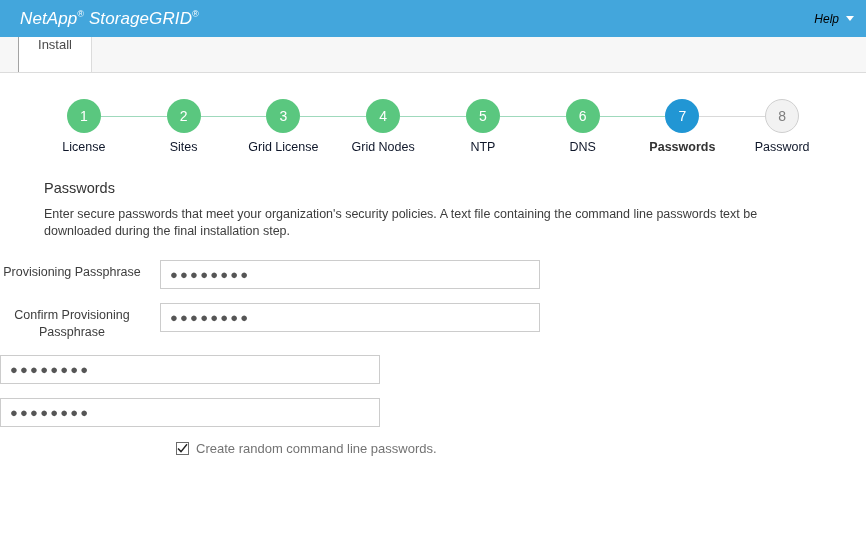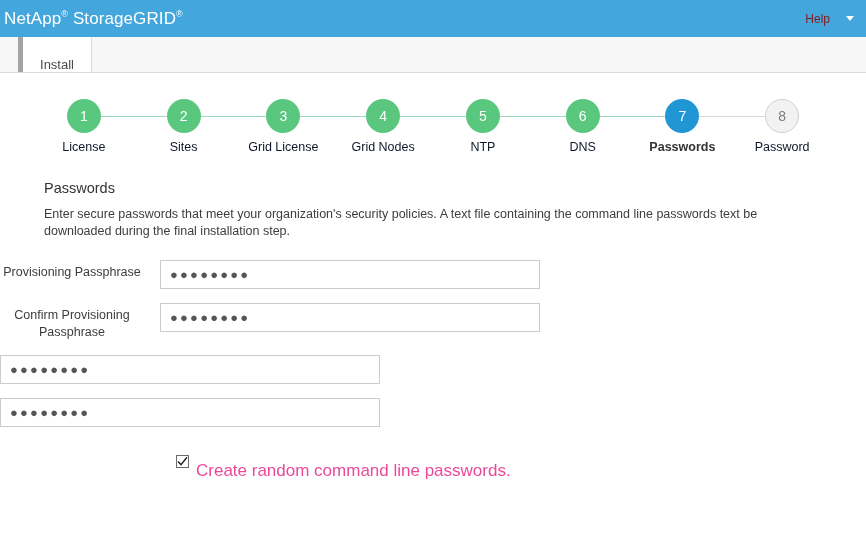--- a/index.html
+++ b/index.html
@@ -15,42 +15,43 @@
     color: #333333;
   }
 
   
   .banner {
     height: 37px;
     background: #43a6dc;
     display: flex;
     align-items: center;
     justify-content: space-between;
-    padding: 0 12px 0 4px;
-    box-sizing: border-box;
-    position: relative;
+    padding: 0 12px 0 20px;
+    box-sizing: border-box;
+    position: relative;
+    font-style: italic;
   }
   .brand {
     color: #ffffff;
     font-size: 17px;
     letter-spacing: 0.1px;
     white-space: nowrap;
     font-weight: 400;
   }
   .brand sup {
     font-size: 9px;
     vertical-align: super;
     line-height: 0;
   }
   .help-menu {
-    color: #7f1d1d;
+    color: #000000;
     font-size: 12px;
     display: flex;
     align-items: center;
-    gap: 16px;
+    gap: 7px;
     cursor: pointer;
     white-space: nowrap;
     text-align: center;
   }
   .caret-down {
     width: 0;
     height: 0;
     border-left: 4px solid transparent;
     border-right: 4px solid transparent;
     border-top: 5px solid #ffffff;
@@ -63,26 +64,26 @@
     background: #f7f7f7;
     border-bottom: 1px solid #dcdcdc;
     display: flex;
     align-items: stretch;
     padding-left: 18px;
     box-sizing: border-box;
   }
   .tab {
     min-width: 74px;
     display: flex;
-    align-items: flex-end;
+    align-items: flex-start;
     justify-content: center;
     font-size: 13px;
     color: #4a4a4a;
     background: #ffffff;
-    border-left: 5px solid #a3a3a3;
+    border-left: 1px solid #a3a3a3;
     border-right: 1px solid #dcdcdc;
     box-sizing: border-box;
     padding: 0 16px;
     cursor: pointer;
     position: relative;
     top: 0;
   }
 
   
   .content {
@@ -224,24 +225,23 @@
     box-sizing: border-box;
     display: inline-flex;
     align-items: center;
     justify-content: center;
     margin-right: 7px;
     cursor: pointer;
     flex: 0 0 auto;
   }
   .chk svg { display: block; }
   .chk-label {
-    font-size: 17px;
-    color: #ec4899;
+    font-size: 13px;
+    color: #737373;
     cursor: pointer;
-    margin-top: 20px;
   }
 </style>
 </head>
 <body>
 
 <div class="banner">
   <div class="brand">
     <span>NetApp</span><sup>®</sup>
     <span>StorageGRID</span><sup>®</sup>
   </div>

